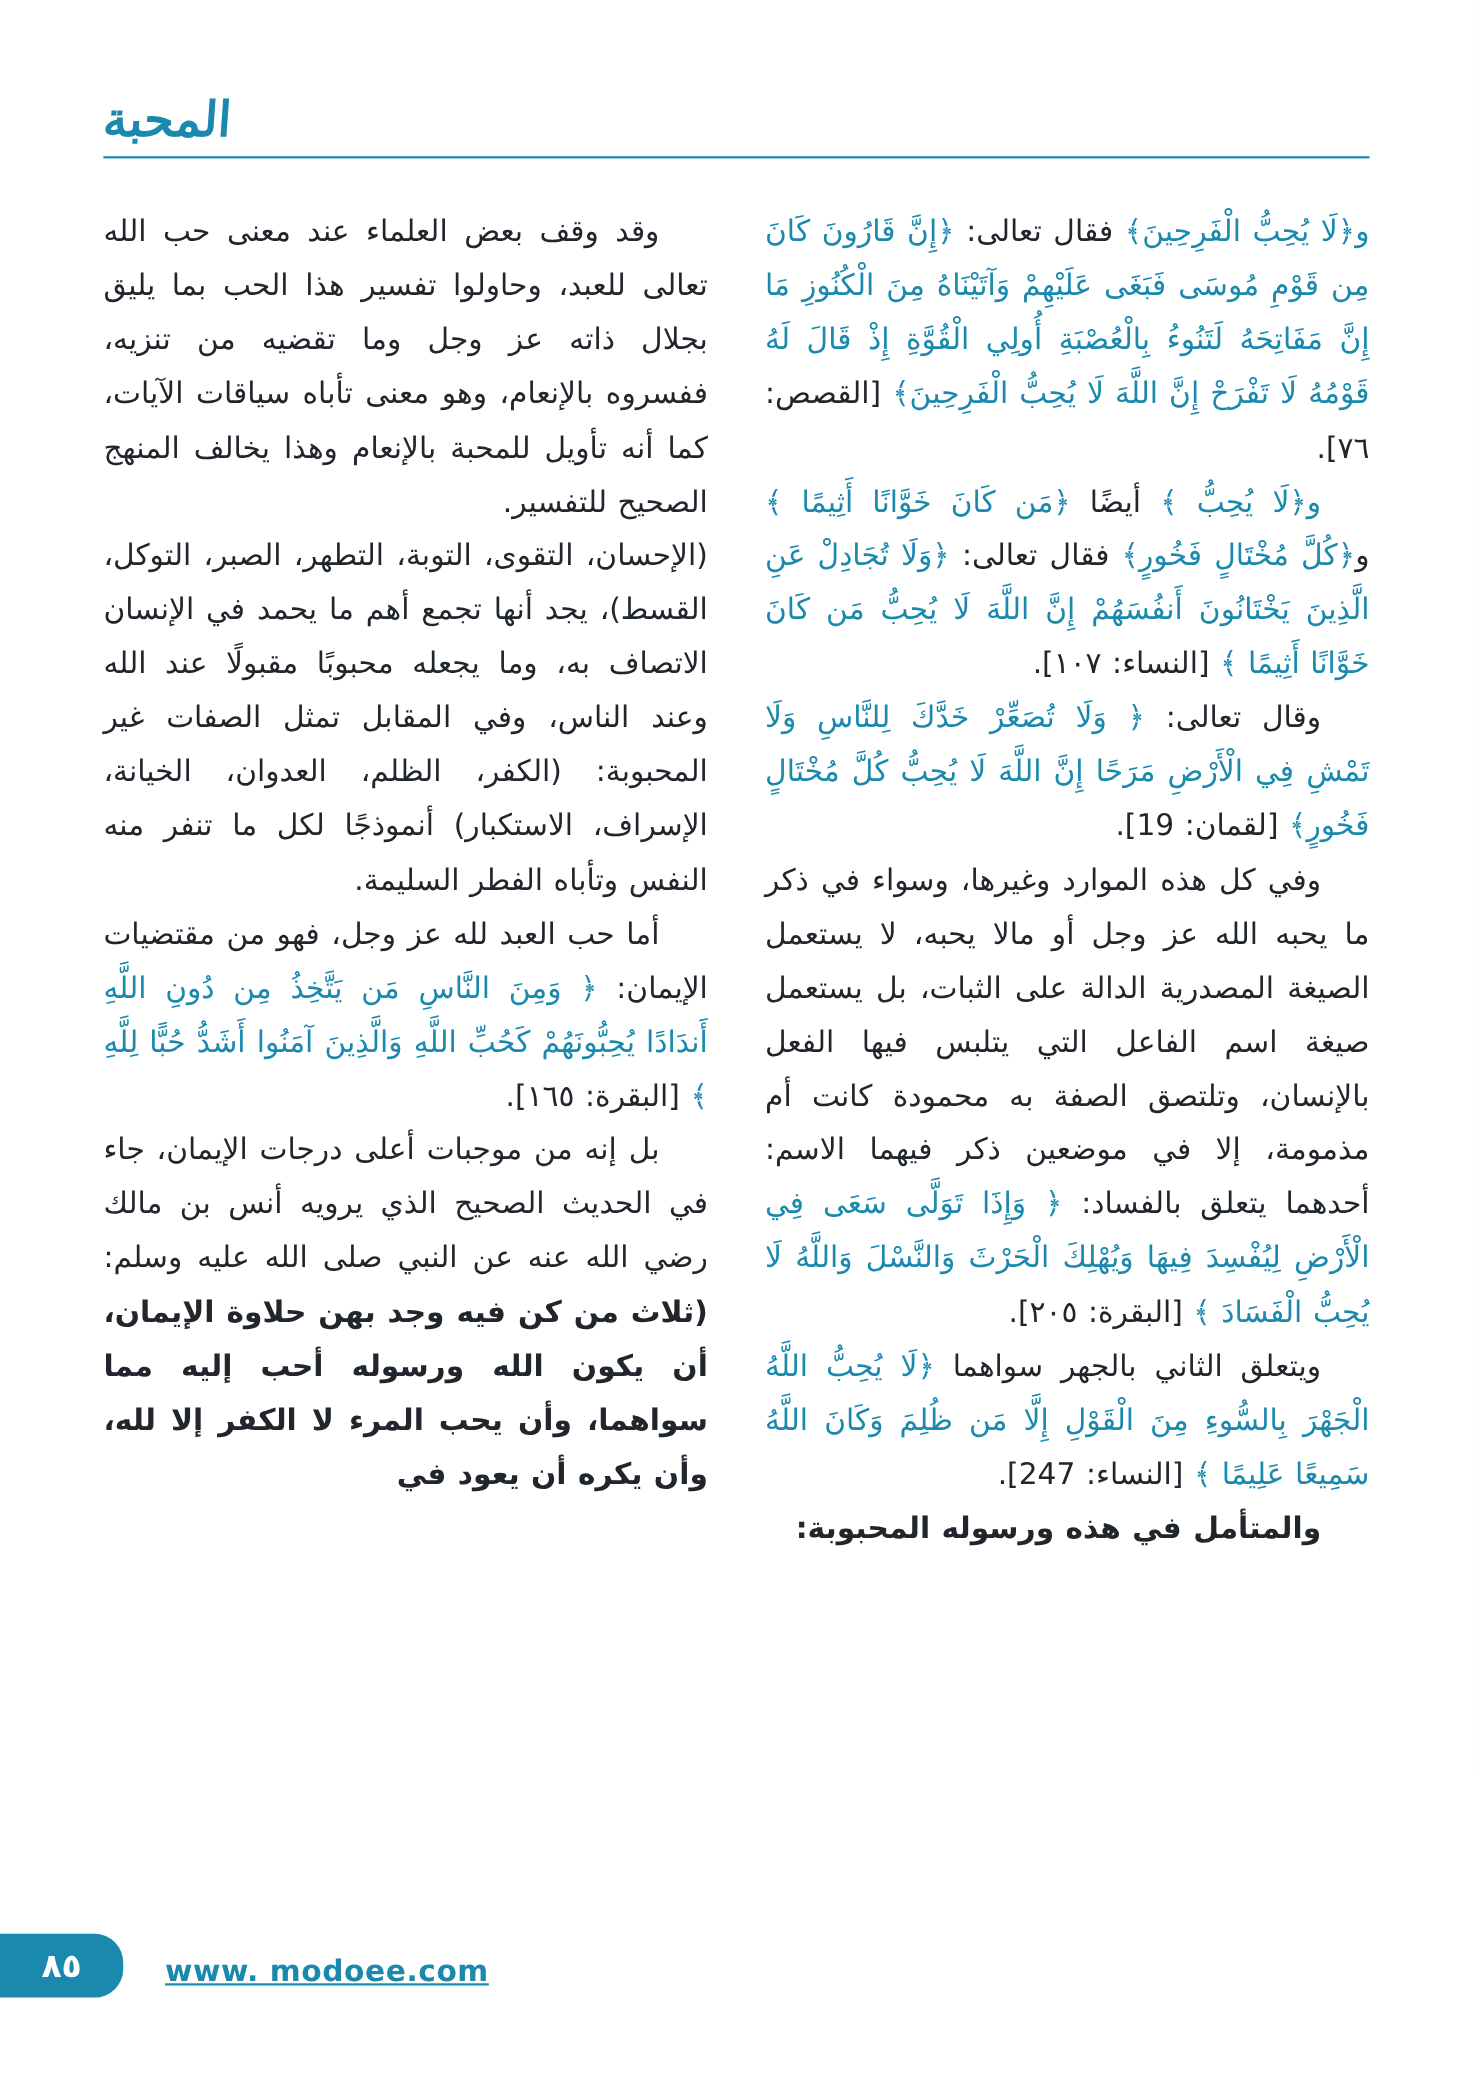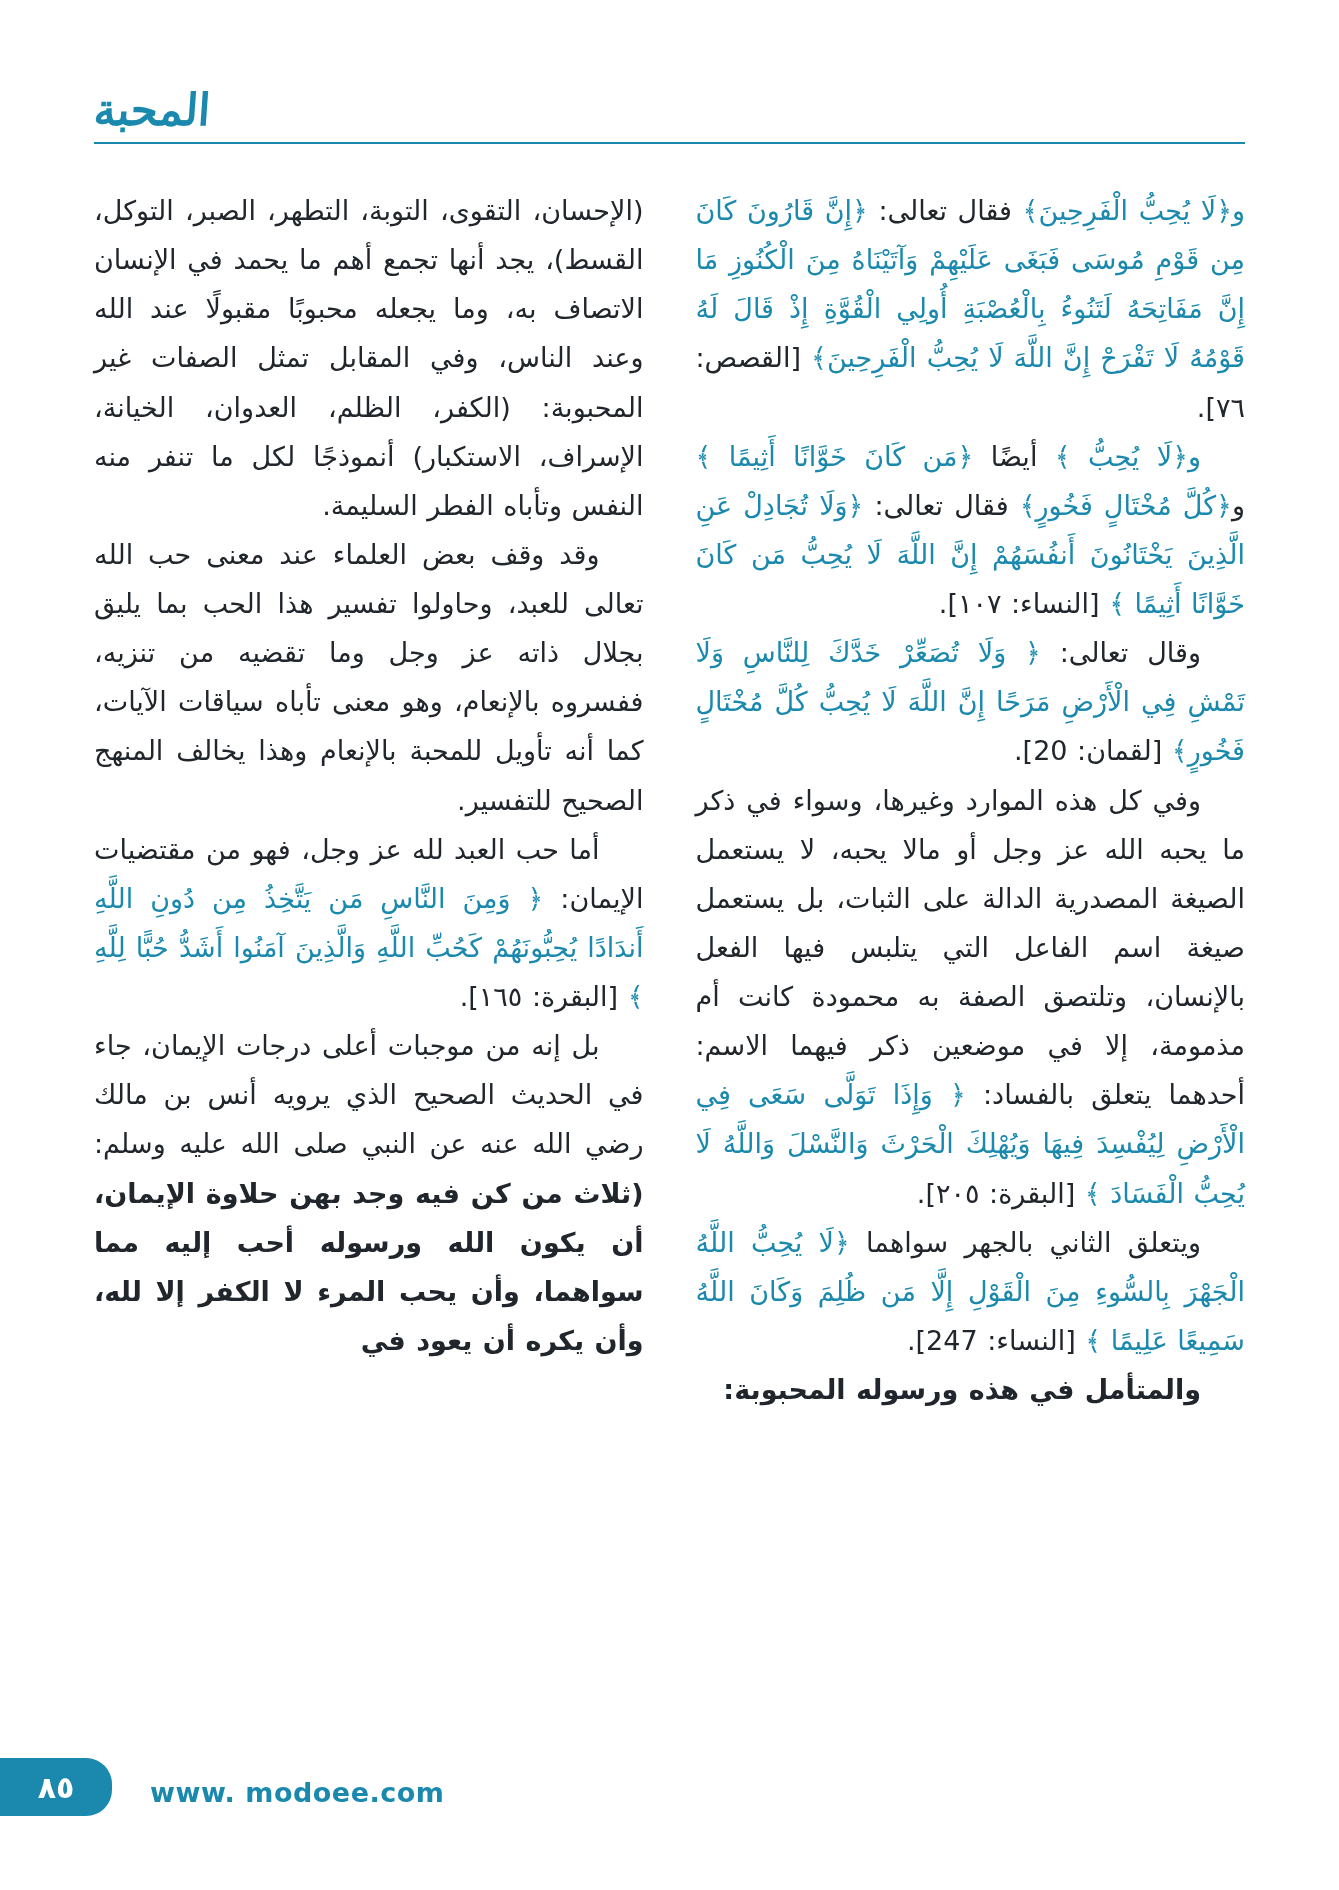--- a/index.html
+++ b/index.html
@@ -43,44 +43,45 @@
   .page-number-tab{
     position:absolute;left:0;bottom:74px;width:112px;height:58px;
     background:var(--accent);border-radius:0 26px 26px 0;
     display:flex;align-items:center;justify-content:center;
     color:#ffffff;font-size:30px;font-weight:bold;direction:rtl;
   }
   .website{
     position:absolute;left:150px;bottom:82px;direction:ltr;
     color:var(--accent);font-size:27px;font-weight:bold;
     letter-spacing:0.5px;
+    text-decoration:underline;
   }
 </style>
 </head>
 <body>
 
 <div class="page" style="background: rgb(255, 255, 255);">
 
   <div class="header">
     <span class="logo">المحبة</span>
     <div class="header-rule"></div>
   </div>
 
   <div class="columns">
     <div class="col">
         <p class="para"><span class="seg-quran">و﴿لَا يُحِبُّ الْفَرِحِينَ﴾ </span><span class="seg-normal">فقال تعالى: </span><span class="seg-quran">﴿إِنَّ قَارُونَ كَانَ مِن قَوْمِ مُوسَى فَبَغَى عَلَيْهِمْ وَآتَيْنَاهُ مِنَ الْكُنُوزِ مَا إِنَّ مَفَاتِحَهُ لَتَنُوءُ بِالْعُصْبَةِ أُولِي الْقُوَّةِ إِذْ قَالَ لَهُ قَوْمُهُ لَا تَفْرَحْ إِنَّ اللَّهَ لَا يُحِبُّ الْفَرِحِينَ﴾ </span><span class="seg-normal">[القصص: ٧٦].</span></p>
         <p class="para indent"><span class="seg-quran">و﴿لَا يُحِبُّ ﴾ </span><span class="seg-normal">أيضًا </span><span class="seg-quran">﴿مَن كَانَ خَوَّانًا أَثِيمًا ﴾ </span><span class="seg-normal">و</span><span class="seg-quran">﴿كُلَّ مُخْتَالٍ فَخُورٍ﴾ </span><span class="seg-normal">فقال تعالى: </span><span class="seg-quran">﴿وَلَا تُجَادِلْ عَنِ الَّذِينَ يَخْتَانُونَ أَنفُسَهُمْ إِنَّ اللَّهَ لَا يُحِبُّ مَن كَانَ خَوَّانًا أَثِيمًا ﴾ </span><span class="seg-normal">[النساء: ١٠٧].</span></p>
-        <p class="para indent"><span class="seg-normal">وقال تعالى: </span><span class="seg-quran">﴿ وَلَا تُصَعِّرْ خَدَّكَ لِلنَّاسِ وَلَا تَمْشِ فِي الْأَرْضِ مَرَحًا إِنَّ اللَّهَ لَا يُحِبُّ كُلَّ مُخْتَالٍ فَخُورٍ﴾ </span><span class="seg-normal">[لقمان: 20].</span></p>
+        <p class="para indent"><span class="seg-normal">وقال تعالى: </span><span class="seg-quran">﴿ وَلَا تُصَعِّرْ خَدَّكَ لِلنَّاسِ وَلَا تَمْشِ فِي الْأَرْضِ مَرَحًا إِنَّ اللَّهَ لَا يُحِبُّ كُلَّ مُخْتَالٍ فَخُورٍ﴾ </span><span class="seg-normal">[لقمان: 19].</span></p>
         <p class="para indent"><span class="seg-normal">وفي كل هذه الموارد وغيرها، وسواء في ذكر ما يحبه الله عز وجل أو مالا يحبه، لا يستعمل الصيغة المصدرية الدالة على الثبات، بل يستعمل صيغة اسم الفاعل التي يتلبس فيها الفعل بالإنسان، وتلتصق الصفة به محمودة كانت أم مذمومة، إلا في موضعين ذكر فيهما الاسم: أحدهما يتعلق بالفساد: </span><span class="seg-quran">﴿ وَإِذَا تَوَلَّى سَعَى فِي الْأَرْضِ لِيُفْسِدَ فِيهَا وَيُهْلِكَ الْحَرْثَ وَالنَّسْلَ وَاللَّهُ لَا يُحِبُّ الْفَسَادَ ﴾ </span><span class="seg-normal">[البقرة: ٢٠٥].</span></p>
         <p class="para indent"><span class="seg-normal">ويتعلق الثاني بالجهر سواهما </span><span class="seg-quran">﴿لَا يُحِبُّ اللَّهُ الْجَهْرَ بِالسُّوءِ مِنَ الْقَوْلِ إِلَّا مَن ظُلِمَ وَكَانَ اللَّهُ سَمِيعًا عَلِيمًا ﴾ </span><span class="seg-normal">[النساء: 247].</span></p>
         <p class="para indent"><span class="seg-bold">والمتأمل في هذه ورسوله المحبوبة:</span></p>
       </div>
     <div class="col">
+        <p class="para indent"><span class="seg-normal">وقد وقف بعض العلماء عند معنى حب الله تعالى للعبد، وحاولوا تفسير هذا الحب بما يليق بجلال ذاته عز وجل وما تقضيه من تنزيه، ففسروه بالإنعام، وهو معنى تأباه سياقات الآيات، كما أنه تأويل للمحبة بالإنعام وهذا يخالف المنهج الصحيح للتفسير.</span></p>
         <p class="para"><span class="seg-normal">(الإحسان، التقوى، التوبة، التطهر، الصبر، التوكل، القسط)، يجد أنها تجمع أهم ما يحمد في الإنسان الاتصاف به، وما يجعله محبوبًا مقبولًا عند الله وعند الناس، وفي المقابل تمثل الصفات غير المحبوبة: (الكفر، الظلم، العدوان، الخيانة، الإسراف، الاستكبار) أنموذجًا لكل ما تنفر منه النفس وتأباه الفطر السليمة.</span></p>
-        <p class="para indent"><span class="seg-normal">وقد وقف بعض العلماء عند معنى حب الله تعالى للعبد، وحاولوا تفسير هذا الحب بما يليق بجلال ذاته عز وجل وما تقضيه من تنزيه، ففسروه بالإنعام، وهو معنى تأباه سياقات الآيات، كما أنه تأويل للمحبة بالإنعام وهذا يخالف المنهج الصحيح للتفسير.</span></p>
         <p class="para indent"><span class="seg-normal">أما حب العبد لله عز وجل، فهو من مقتضيات الإيمان: </span><span class="seg-quran">﴿ وَمِنَ النَّاسِ مَن يَتَّخِذُ مِن دُونِ اللَّهِ أَندَادًا يُحِبُّونَهُمْ كَحُبِّ اللَّهِ وَالَّذِينَ آمَنُوا أَشَدُّ حُبًّا لِلَّهِ ﴾ </span><span class="seg-normal">[البقرة: ١٦٥].</span></p>
         <p class="para indent"><span class="seg-normal">بل إنه من موجبات أعلى درجات الإيمان، جاء في الحديث الصحيح الذي يرويه أنس بن مالك رضي الله عنه عن النبي صلى الله عليه وسلم: </span><span class="seg-bold">(ثلاث من كن فيه وجد بهن حلاوة الإيمان، أن يكون الله ورسوله أحب إليه مما سواهما، وأن يحب المرء لا الكفر إلا لله، وأن يكره أن يعود في</span></p>
       </div>
   </div>
 
   <div class="page-number-tab">
     <span>٨٥</span>
   </div>
 
   <div class="website">www. modoee.com</div>

